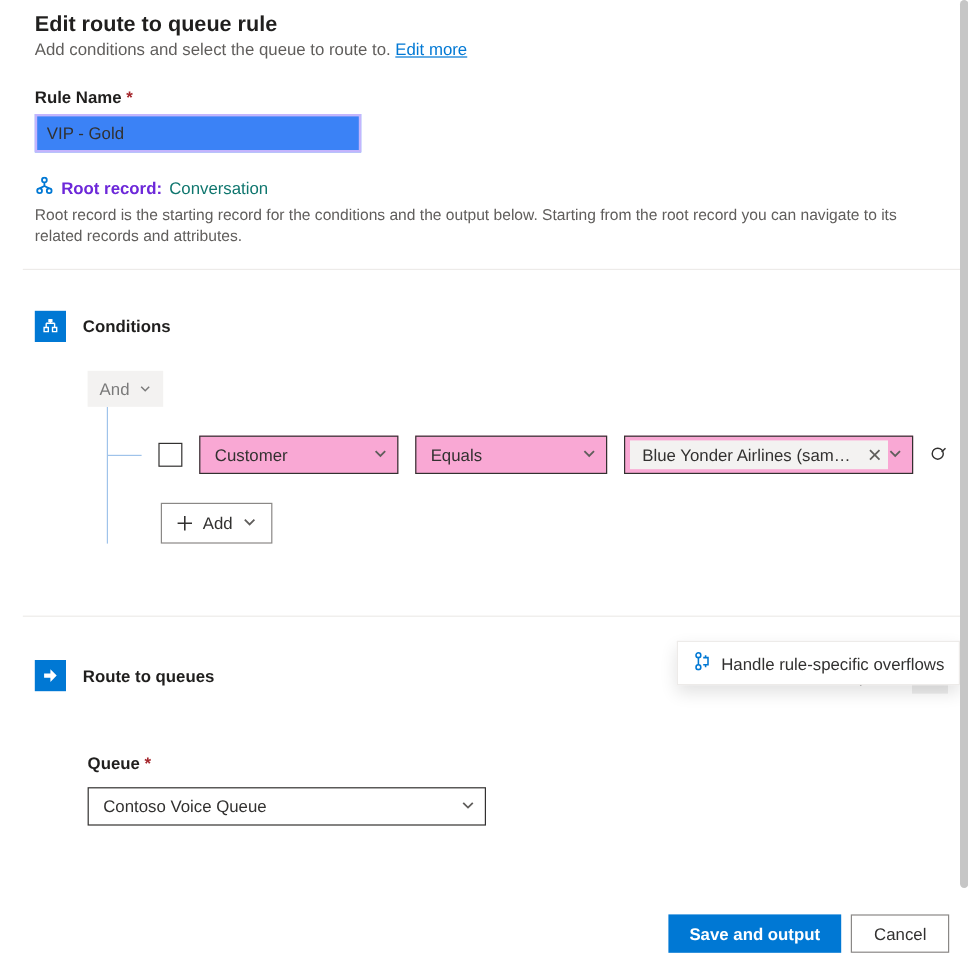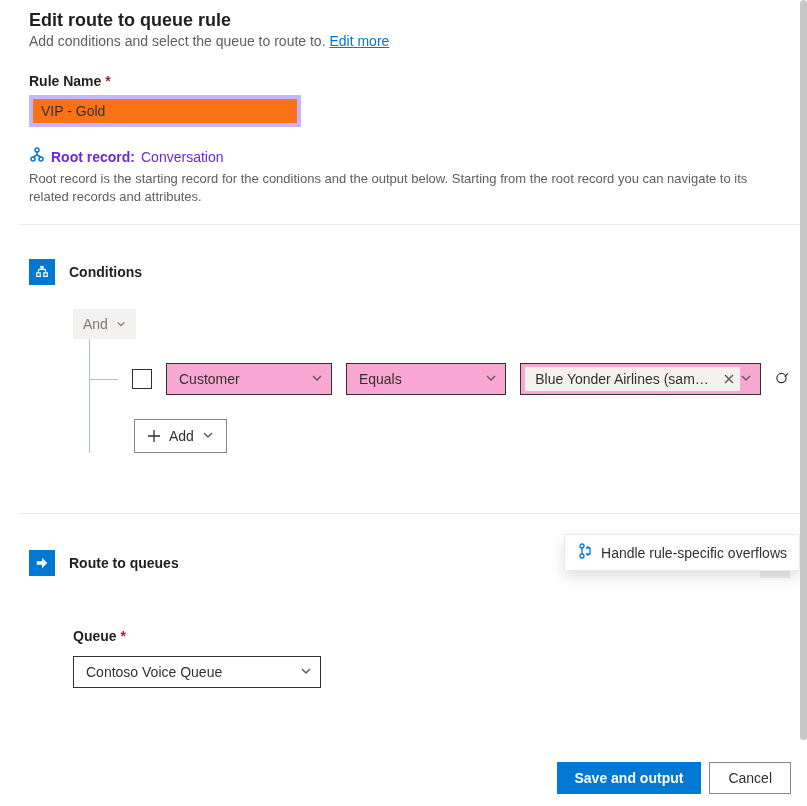--- a/index.html
+++ b/index.html
@@ -68,22 +68,22 @@
     }
     .req {
       color: #a4262c;
     }
     .text-input {
       width: 272px;
       height: 32px;
       padding: 4px 8px;
       font-size: 14px;
       font-family: inherit;
-      border: 4px solid #c4b5fd;
-      background: #f97316;
+      border: 2px solid #c4b5fd;
+      background: #3b82f6;
       color: #323130;
     }
     .root-record-row {
       display: flex;
       align-items: center;
       gap: 6px;
       margin-top: 20px;
       margin-bottom: 4px;
     }
     .hierarchy-icon svg {
@@ -93,21 +93,21 @@
       stroke: #0078d4;
       stroke-width: 1.5;
     }
     .root-record-label {
       font-weight: 600;
       font-size: 14px;
       color: #6d28d9;
     }
     .root-record-value {
       font-size: 14px;
-      color: #6d28d9;
+      color: #0f766e;
     }
     .root-record-help {
       color: #605e5c;
       font-size: 13px;
       line-height: 18px;
       margin-bottom: 18px;
     }
     .section-divider {
       height: 1px;
       background: #edebe9;
@@ -345,21 +345,21 @@
       height: 16px;
       stroke: #0078d4;
       fill: none;
       stroke-width: 1.3;
     }
     .queue-field {
       padding-left: 44px;
       margin-top: 50px;
     }
     .dropdown-queue {
-      width: 248px;
+      width: 332px;
       height: 32px;
       border: 1px solid #323130;
       background: #fff;
       display: inline-flex;
       align-items: center;
       justify-content: space-between;
       padding: 0 8px 0 12px;
       font-size: 14px;
       color: #323130;
       cursor: pointer;

